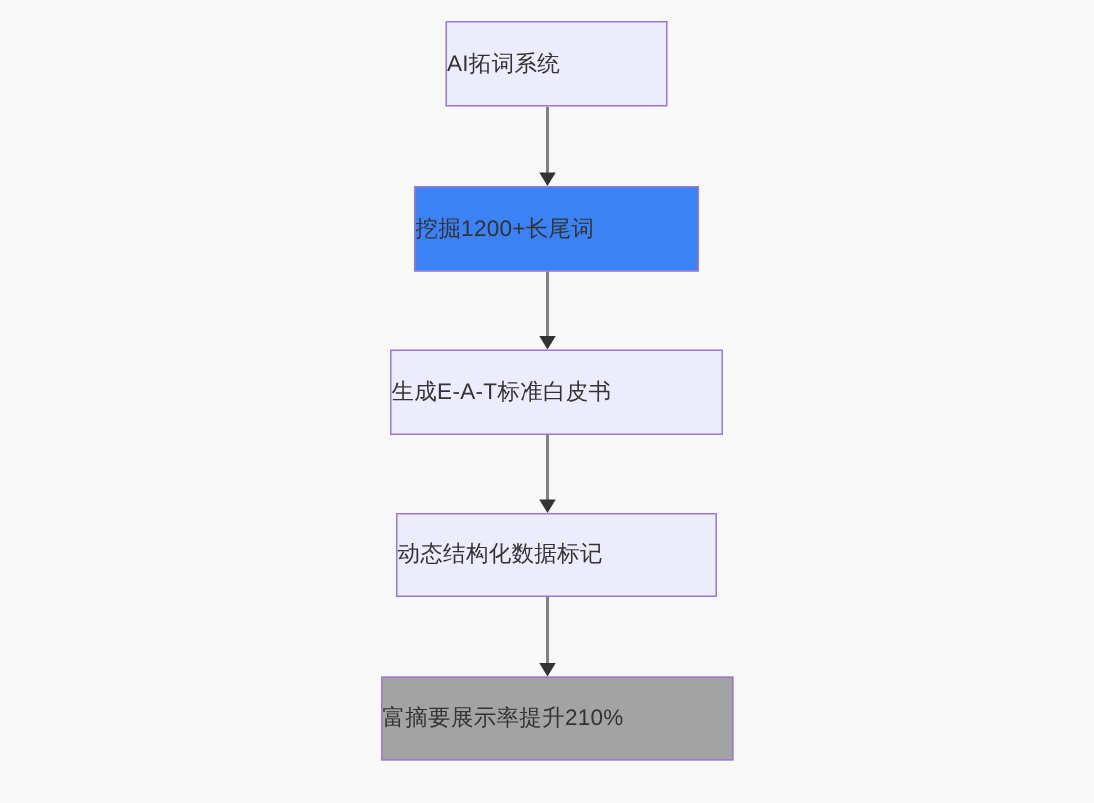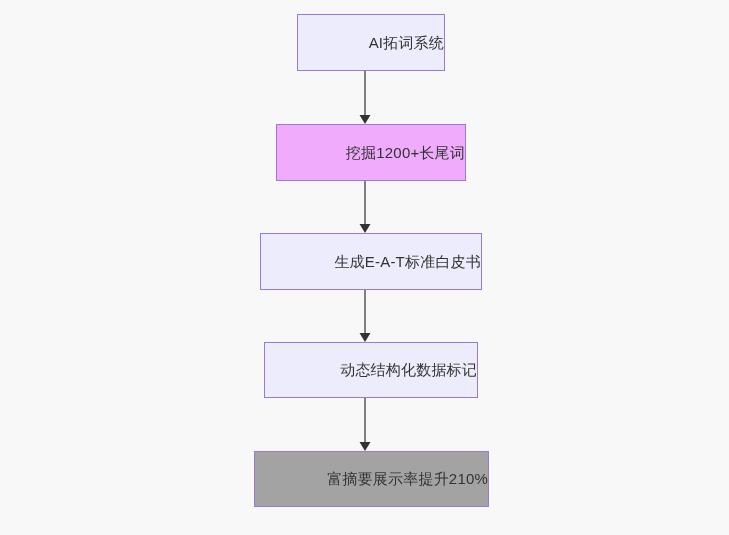--- a/index.html
+++ b/index.html
@@ -19,21 +19,21 @@
     height: 535px;
   }
   .node {
     position: absolute;
     box-sizing: border-box;
     background: #ececfc;
     border: 1.5px solid #9b78d7;
     border-radius: 0px;
     display: flex;
     align-items: center;
-    justify-content: flex-end;
+    justify-content: flex-start;
     z-index: 2;
   }
   .node-label {
     color: #333333;
     font-size: 15px;
     line-height: 1.2;
     letter-spacing: 0.2px;
     white-space: nowrap;
     text-align: center;
   }
@@ -70,21 +70,21 @@
     </div>
     <div class="edge" style="left: 359px; top: 398px; width: 12px; height: 53px;">
       <svg width="12" height="53" viewBox="0 0 12 53">
         <line x1="6" y1="0" x2="6" y2="45" stroke="#808080" stroke-width="2"></line>
         <polygon points="0.5,44 11.5,44 6,53" fill="#333333"></polygon>
       </svg>
     </div>
     <div class="node" style="left: 297px; top: 14px; width: 148px; height: 57px; background: rgb(236, 236, 252); border-color: rgb(155, 120, 215);">
       <span class="node-label" style="color: rgb(51, 51, 51);">AI拓词系统</span>
     </div>
-    <div class="node" style="left: 276px; top: 124px; width: 190px; height: 57px; background: #f0abfc; border-color: rgb(155, 120, 215); padding-left: 36px;">
+    <div class="node" style="left: 276px; top: 124px; width: 190px; height: 57px; background: #3b82f6; border-color: rgb(155, 120, 215);">
       <span class="node-label" style="color: rgb(51, 51, 51);">挖掘1200+长尾词</span>
     </div>
     <div class="node" style="left: 260px; top: 233px; width: 222px; height: 57px; background: rgb(236, 236, 252); border-color: rgb(155, 120, 215);">
       <span class="node-label" style="color: rgb(51, 51, 51);">生成E-A-T标准白皮书</span>
     </div>
     <div class="node" style="left: 264px; top: 342px; width: 214px; height: 56px; background: rgb(236, 236, 252); border-color: rgb(155, 120, 215);">
       <span class="node-label" style="color: rgb(51, 51, 51);">动态结构化数据标记</span>
     </div>
     <div class="node" style="left: 254px; top: 451px; width: 235px; height: 56px; background: #a3a3a3; border-color: rgb(155, 120, 215);">
       <span class="node-label" style="color: rgb(51, 51, 51);">富摘要展示率提升210%</span>

